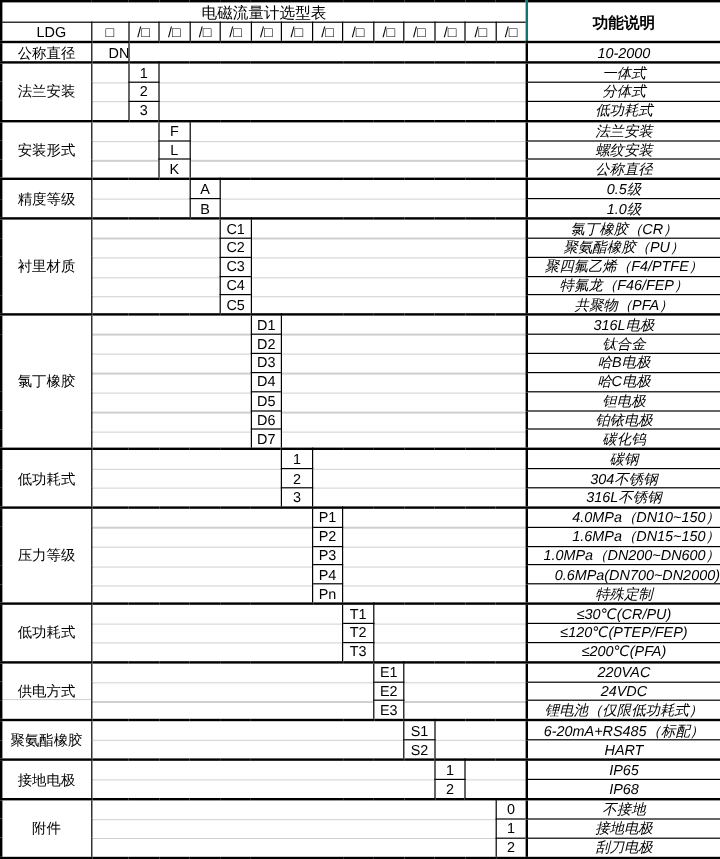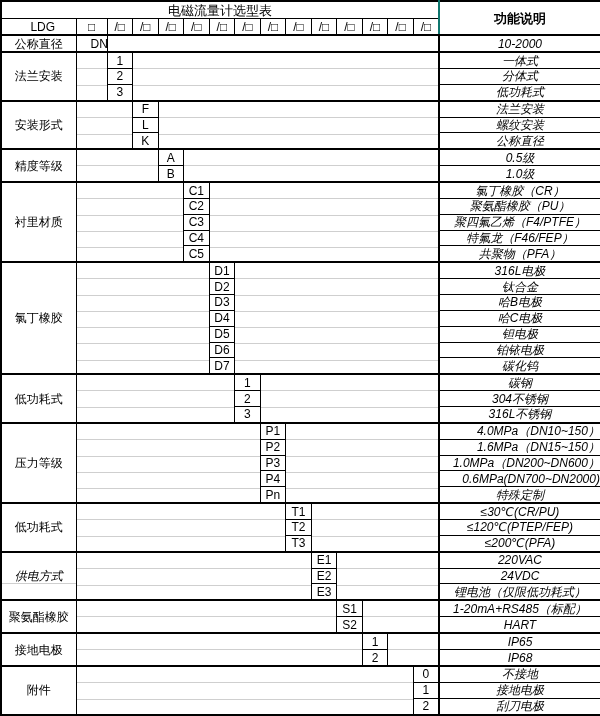--- a/index.html
+++ b/index.html
@@ -26,21 +26,20 @@
   .sb{border-bottom:2px solid #000;}
   .empty{
     background-image:repeating-linear-gradient(
       to bottom, transparent 0, transparent 15.27px,
       #cfcfcf 15.27px, #cfcfcf 16.27px);
   }
   .lbl-line{
     background-image:linear-gradient(
       to bottom, transparent calc(66.7% - 1px),
       #cfcfcf calc(66.7% - 1px), #cfcfcf 66.7%, transparent 66.7%);
-    font-style:italic;
   }
 </style>
 </head>
 <body>
 
 <div class="page">
   <table class="sel">
     <colgroup>
       <col style="width:75px">
       <col style="width:31px">
@@ -248,21 +247,21 @@
         </tr>
         <tr>
           <td class="code sb">E3</td>
           <td class="desc sb">锂电池（仅限低功耗式）</td>
         </tr>
         <tr>
           <td class="lbl sb" rowspan="2">聚氨酯橡胶</td>
           <td class="empty sb" colspan="10" rowspan="2"></td>
           <td class="code">S1</td>
           <td class="empty sb" colspan="3" rowspan="2"></td>
-          <td class="desc">1-20mA+RS485（标配）</td>
+          <td class="desc">6-20mA+RS485（标配）</td>
         </tr>
         <tr>
           <td class="code sb">S2</td>
           <td class="desc sb">HART</td>
         </tr>
         <tr>
           <td class="lbl sb" rowspan="2">接地电极</td>
           <td class="empty sb" colspan="11" rowspan="2"></td>
           <td class="code">1</td>
           <td class="empty sb" colspan="2" rowspan="2"></td>

